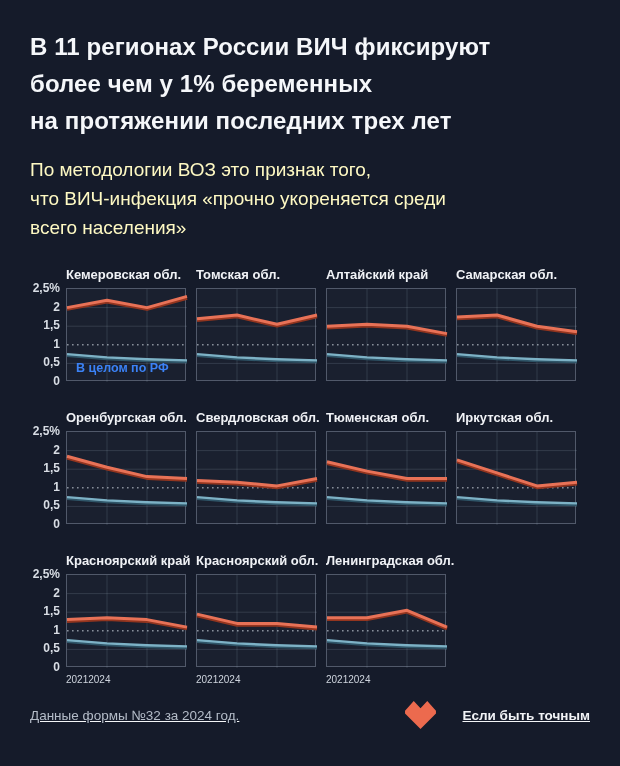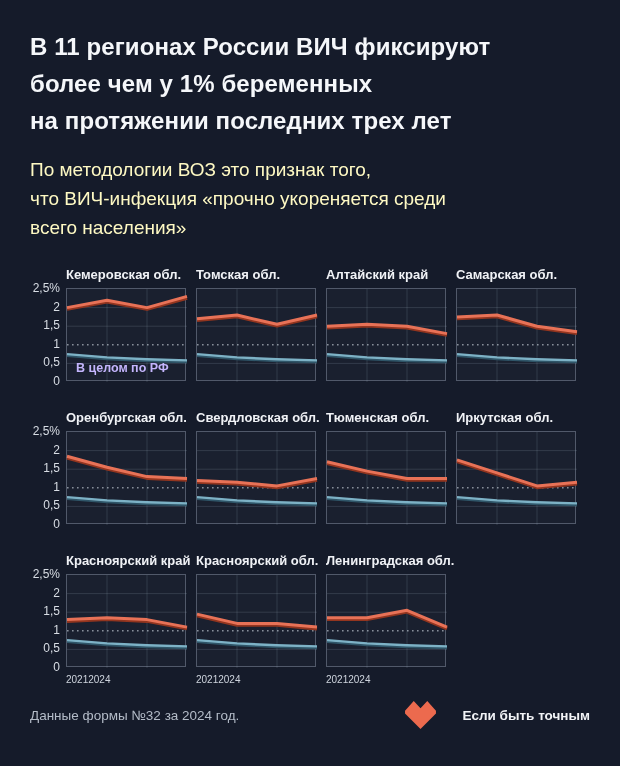--- a/index.html
+++ b/index.html
@@ -27,48 +27,48 @@
   .charts-grid { margin-top: 20px; margin-left: -8px; }
   .chart-row { display: flex; align-items: flex-start; margin-bottom: 24px; }
   .chart-row:last-child { margin-bottom: 0; }
 
   .axis-col {
     position: relative; width: 38px; height: 93px;
     margin-top: 26px; margin-right: 6px; flex: none;
   }
   .y-tick {
     position: absolute; right: 0; transform: translateY(-50%);
-    font-size: 12px; font-weight: 400; color: #d8dde4; line-height: 1;
+    font-size: 12px; font-weight: 700; color: #d8dde4; line-height: 1;
     white-space: nowrap;
   }
 
   .chart-cell { width: 112px; margin-right: 18px; flex: none; }
   .chart-title {
     height: 26px; display: flex; align-items: flex-end; padding-bottom: 7px;
     font-size: 13px; font-weight: 600; color: #f0f2f6; white-space: nowrap;
     line-height: 1;
   }
   .plot {
     position: relative; width: 120px; height: 93px;
     background: rgba(255,255,255,0.022);
     border: 1px solid rgba(172,183,203,0.38);
   }
   .plot svg { display: block; overflow: visible; }
   .baseline-label {
     position: absolute; left: 9px; bottom: 5px;
-    font-size: 12.5px; font-weight: 700; color: #c4b5fd; white-space: nowrap; margin-top: 44px;
+    font-size: 12.5px; font-weight: 700; color: #3b82f6; white-space: nowrap; margin-top: 44px;
   }
   .x-labels {
     display: flex; justify-content: flex-start; margin-top: 7px;
     font-size: 10px; font-weight: 400; color: #ced4dd;
   }
 
   .footer {
     margin-top: 16px; display: flex; justify-content: space-between;
-    align-items: center; padding-right: 6px;
+    align-items: center; padding-right: 6px; text-decoration: underline;
   }
   .footer-note { font-size: 13.5px; color: #b4bcc8; }
   .footer-source { font-size: 11px; color: #4e5668; margin-top: 10px; }
   .logo { display: flex; align-items: center; gap: 26px; text-align: center; }
   .logo-text { font-size: 13.5px; font-weight: 700; color: #f2f4f7; white-space: nowrap; }
   .heart { width: 31px; height: 29px; display: block; }
 </style>
 </head>
 <body>
 

